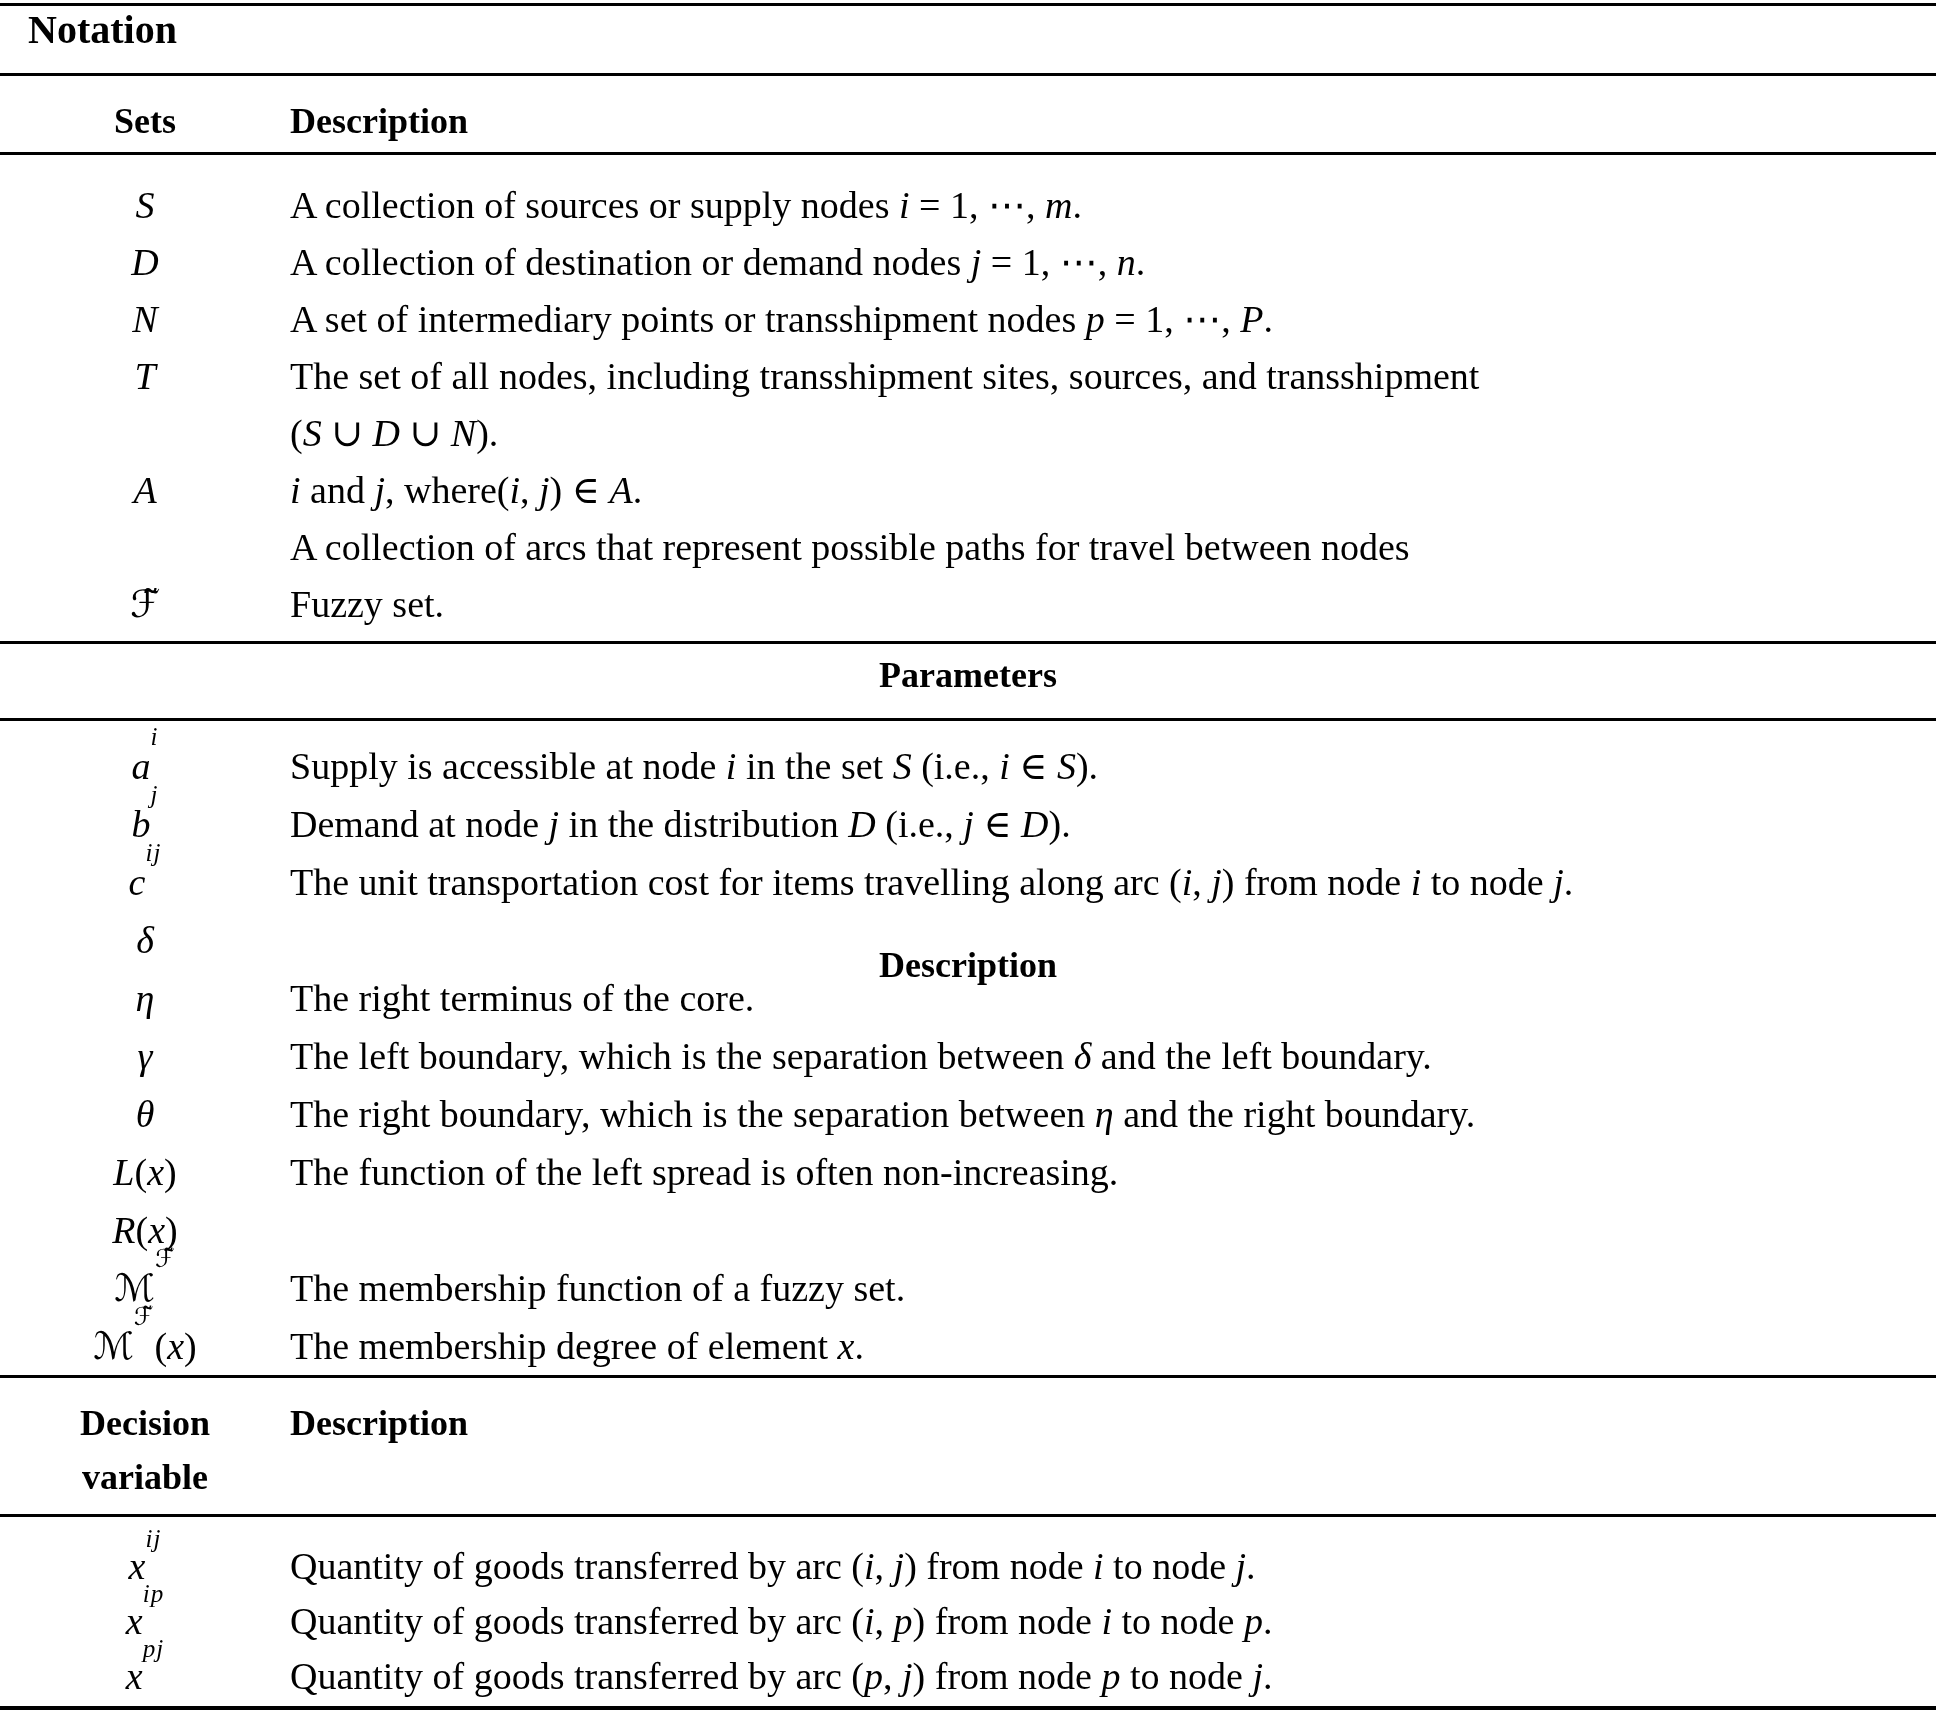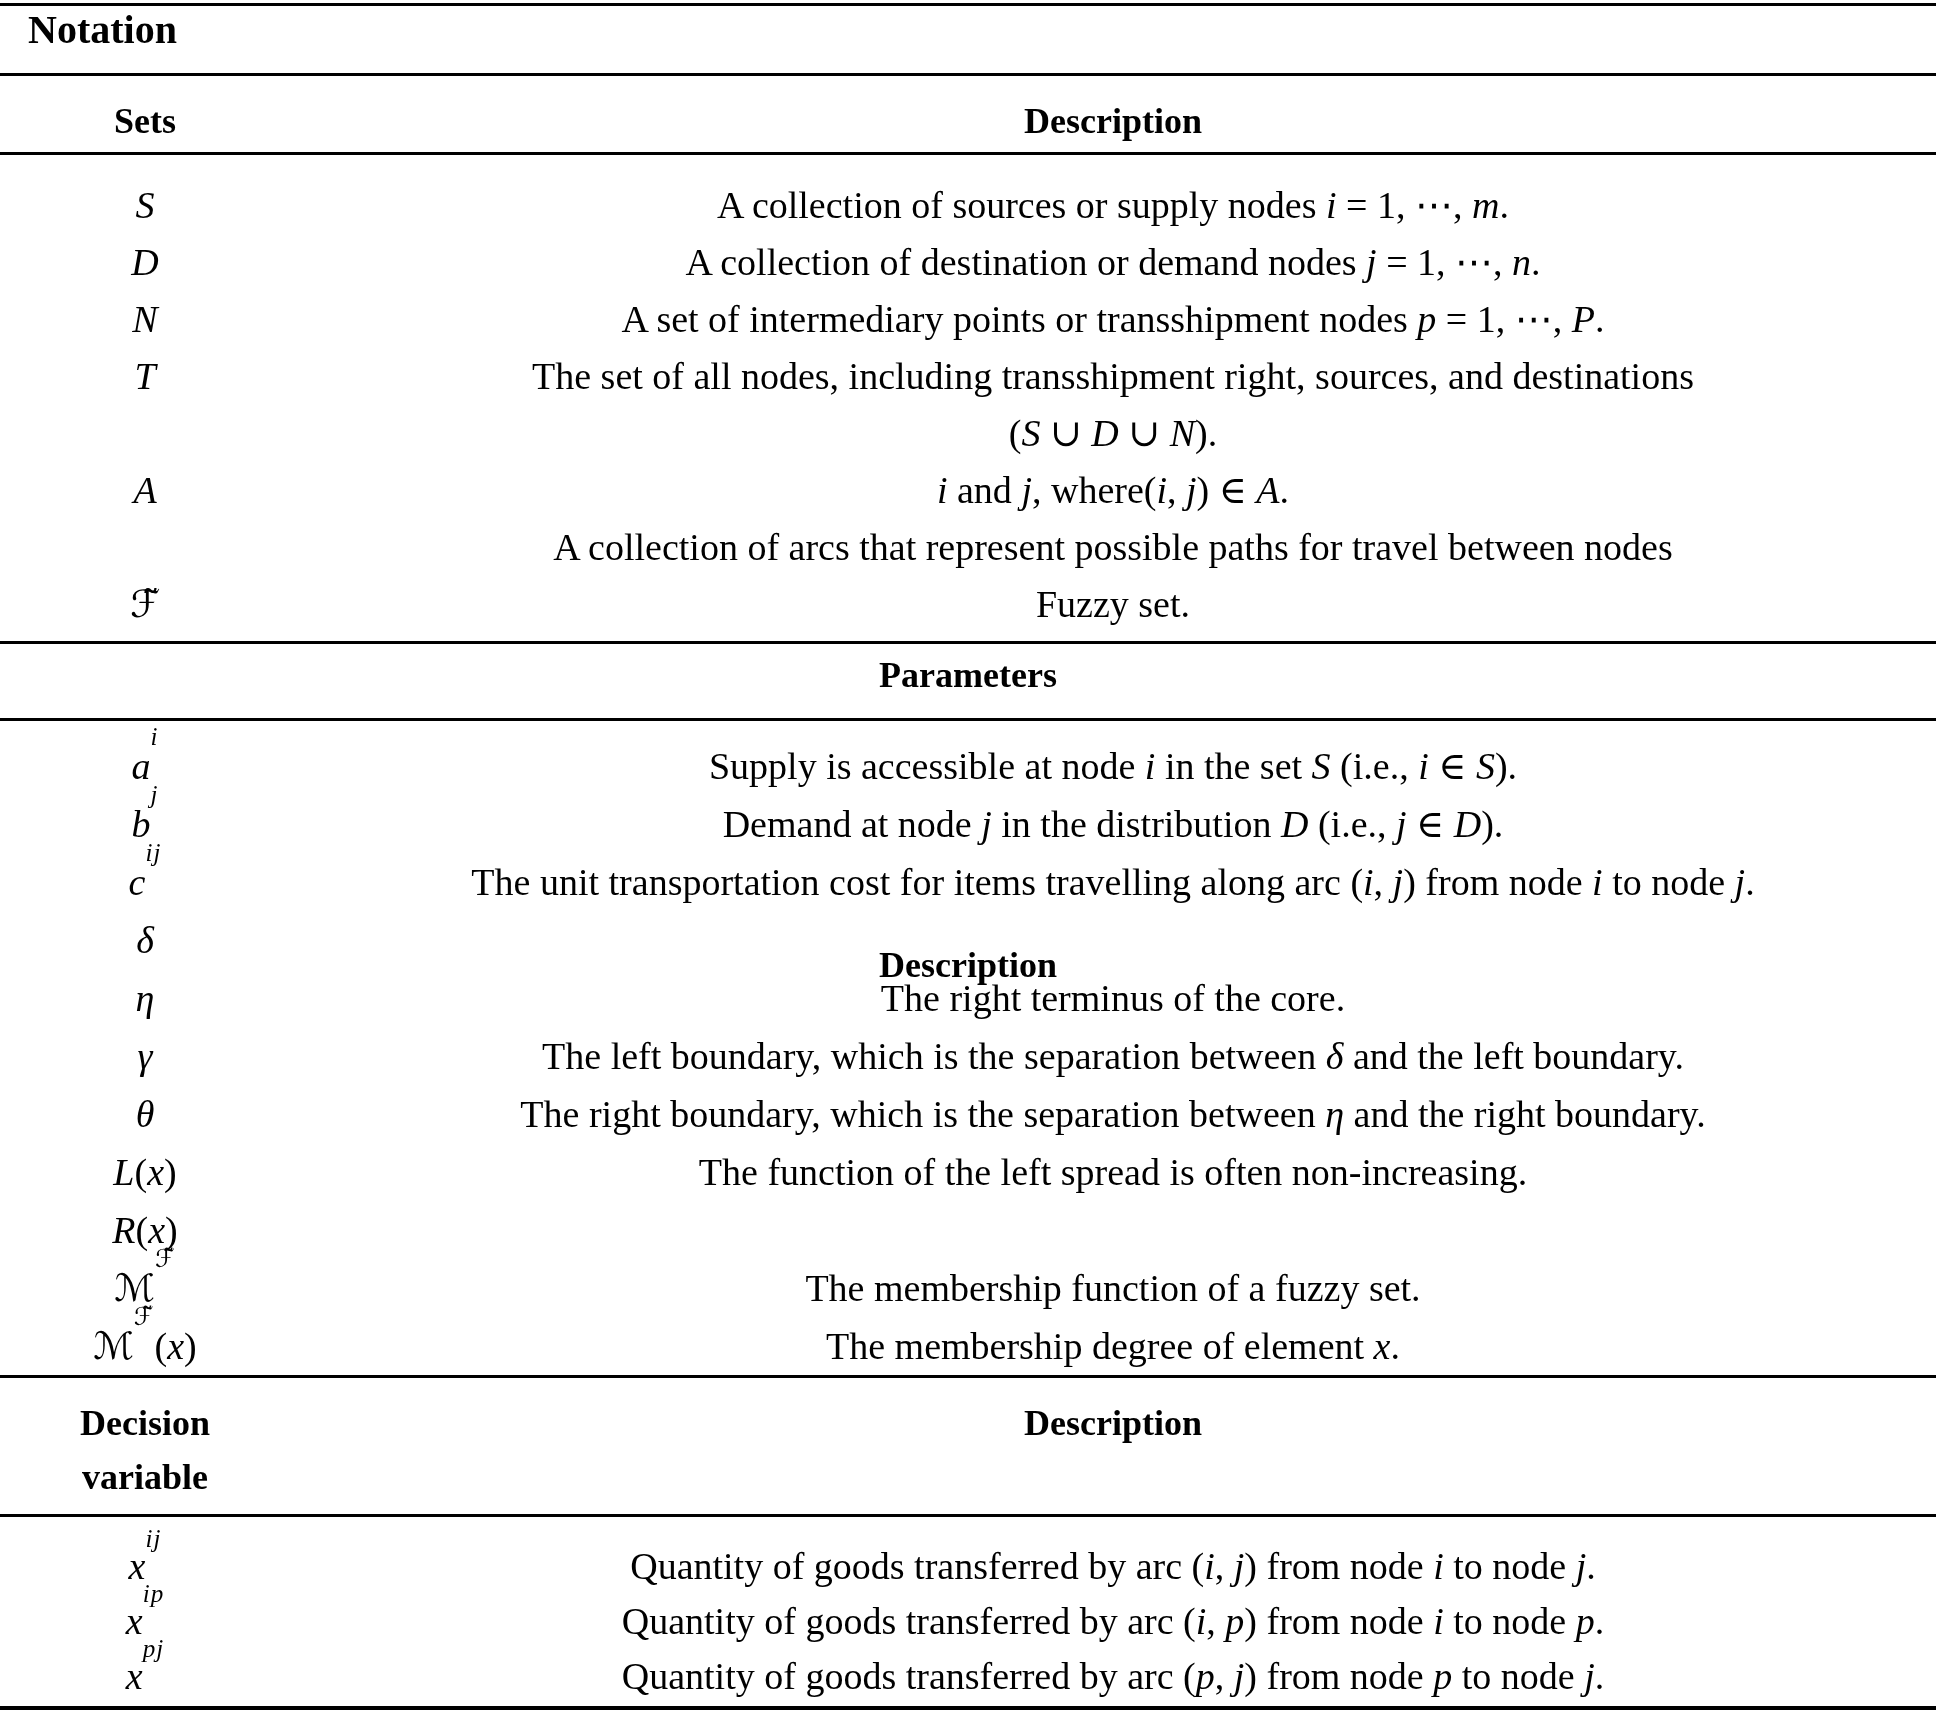--- a/index.html
+++ b/index.html
@@ -7,21 +7,21 @@
     position:relative;
     width:1936px;height:1721px;
     background:#ffffff;color:#000000;
     font-family:"Liberation Serif","DejaVu Serif",serif;
     overflow:hidden;
   }
   .rule{height:3px;background:#000;}
   .rule-top{margin-top:3px;}
   .rule-bottom{height:4px;}
   .c1{flex:0 0 290px;display:flex;justify-content:center;text-align:center;}
-  .c2{flex:1 1 auto;text-align:center;}
+  .c2{flex:1 1 auto;}
   
   .title-row{height:67px;display:flex;align-items:flex-start;padding-left:28px;box-sizing:border-box;}
   .title-row span{font-weight:bold;font-size:40px;}
   
   .head-row{display:flex;align-items:center;font-weight:bold;font-size:36px;box-sizing:border-box;}
   .sets-head{height:76px;padding-top:14px;}
   .param-head{height:74px;padding-top:10px;flex-direction:column;}
   .dec-head{height:136px;padding:18px 0 10px;align-items:flex-start;line-height:54px;}
   .dec-head .c1{flex-direction:column;align-items:center;line-height:54px;justify-content:flex-end;}
   
@@ -79,21 +79,21 @@
         </div>
       <div class="c2">
         <div class="line">A set of intermediary points or transshipment nodes <i>p</i> = 1, ⋯, <i>P</i>.</div>
       </div>
     </div>
     <div class="brow">
       <div class="c1 sym">
           <i>T</i>
         </div>
       <div class="c2">
-        <div class="line">The set of all nodes, including transshipment right, sources, and destinations</div>
+        <div class="line">The set of all nodes, including transshipment sites, sources, and transshipment</div>
         <div class="line">(<i>S</i> ∪ <i>D</i> ∪ <i>N</i>).</div>
       </div>
     </div>
     <div class="brow">
       <div class="c1 sym">
           <i>A</i>
         </div>
       <div class="c2">
         <div class="line"><i>i</i> and <i>j</i>, where(<i>i</i>, <i>j</i>) ∈ <i>A</i>.</div>
         <div class="line">A collection of arcs that represent possible paths for travel between nodes</div>

